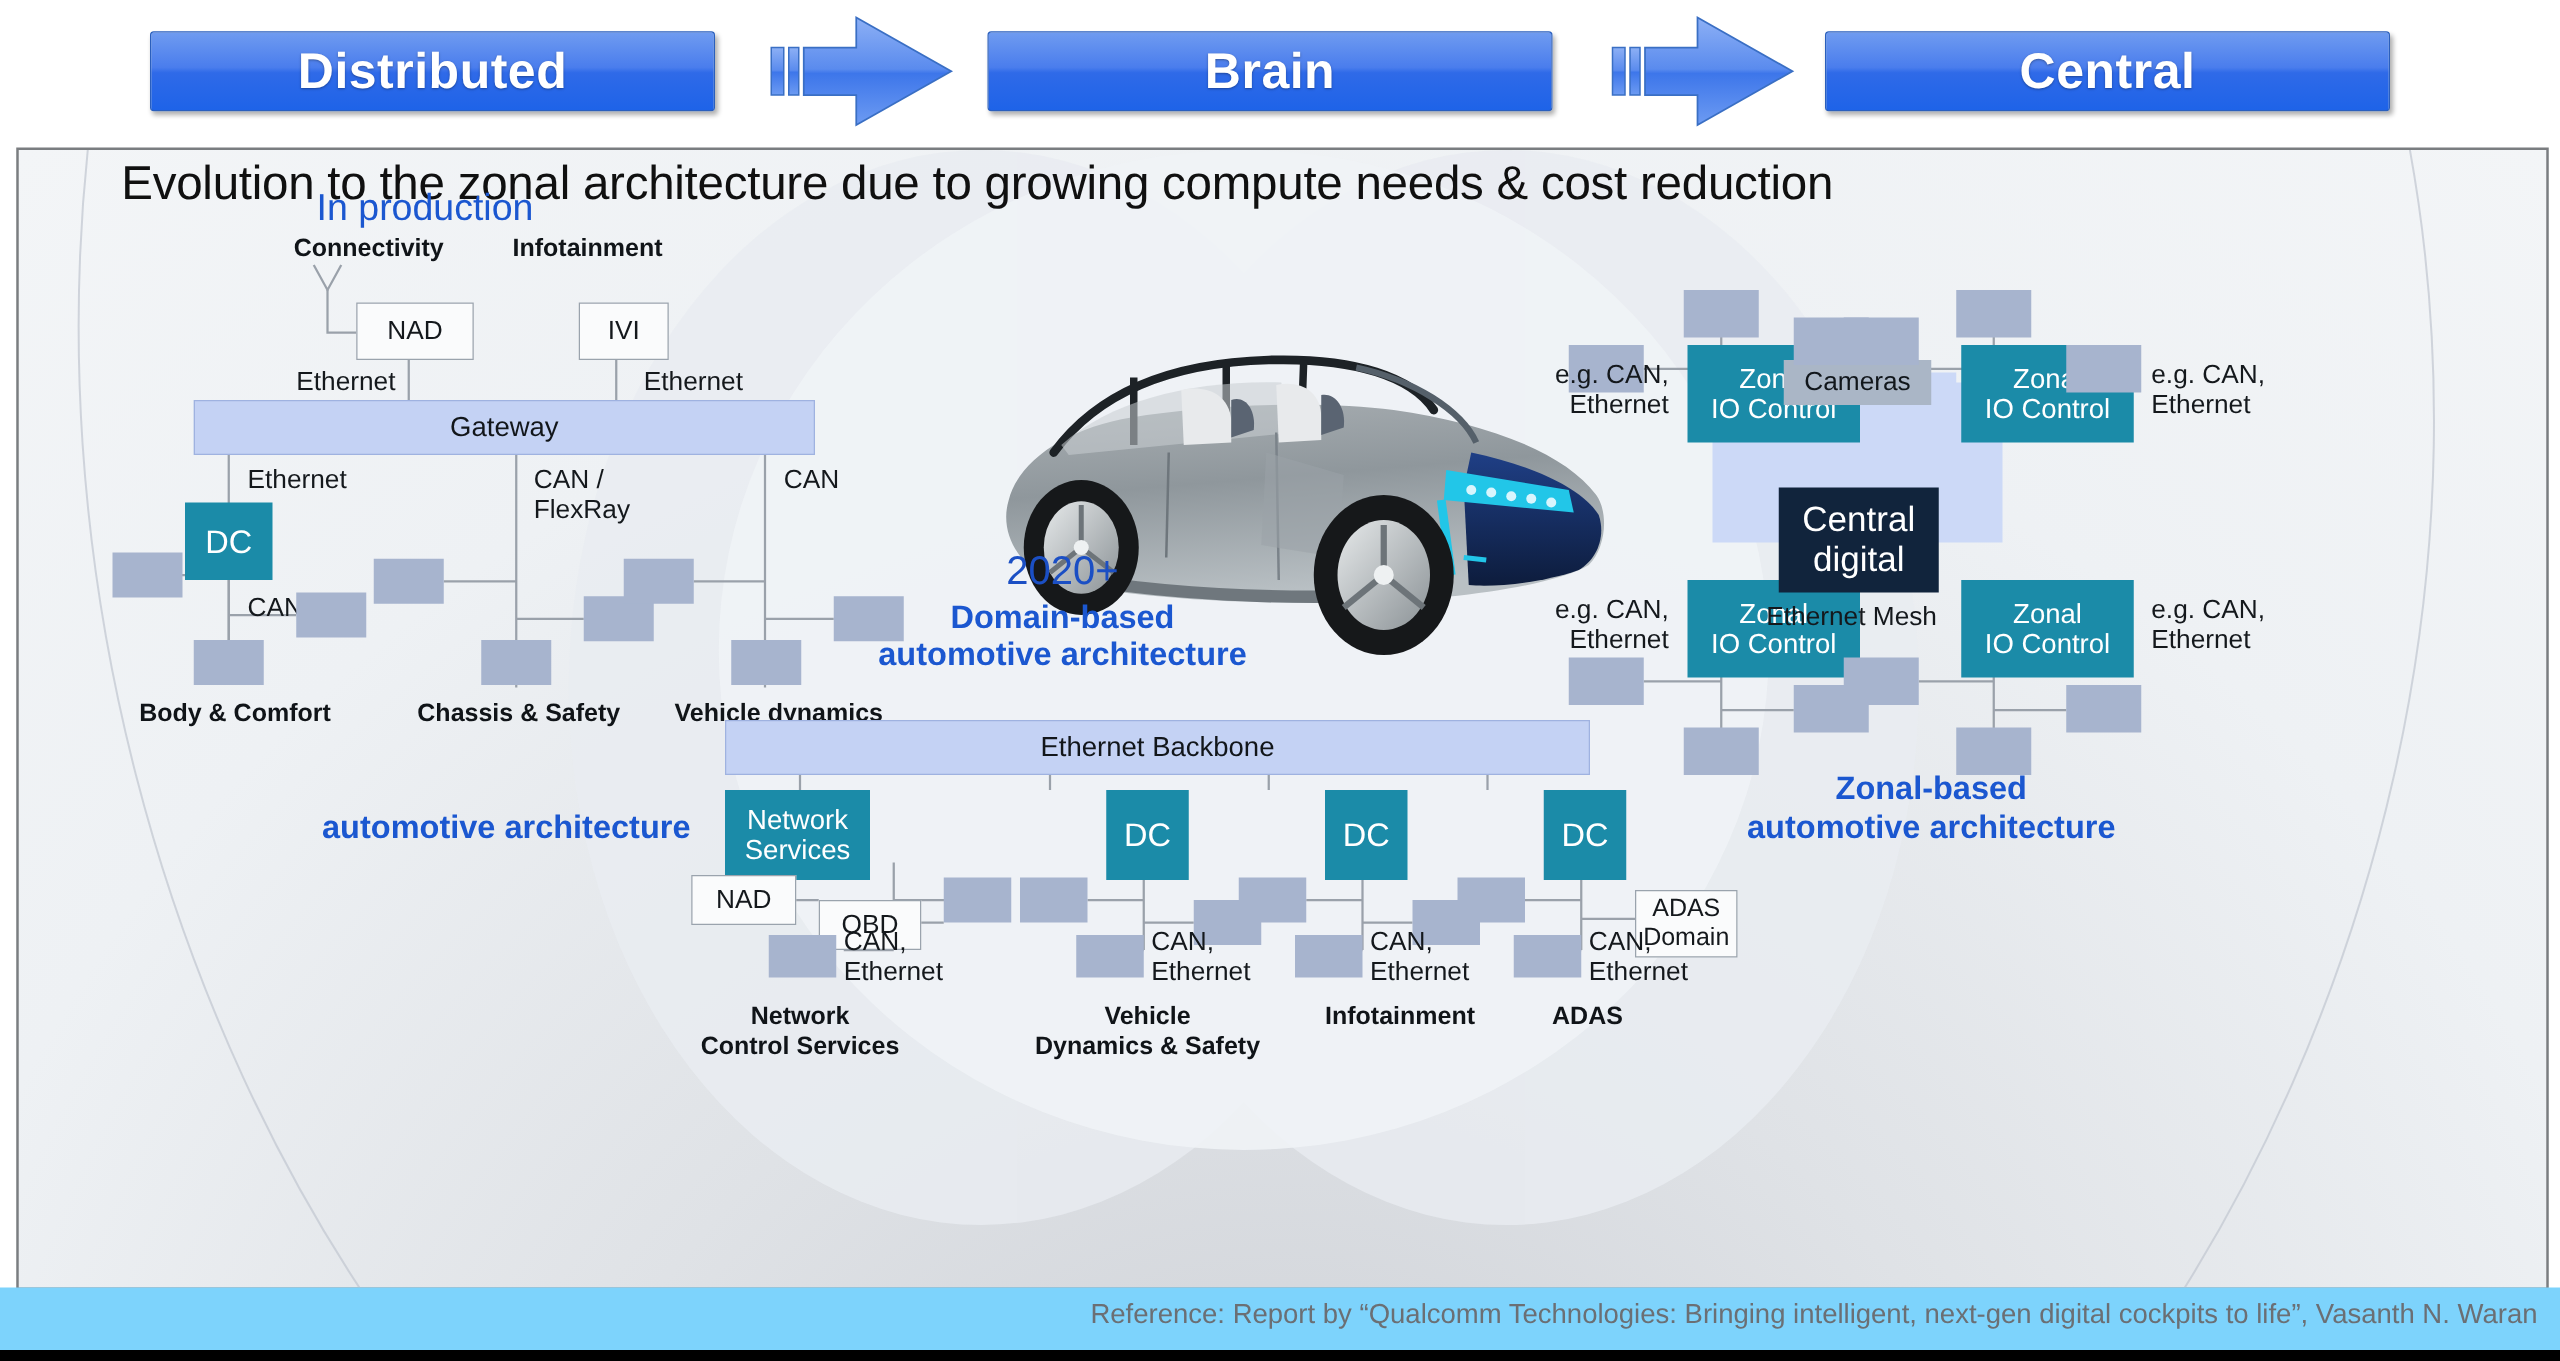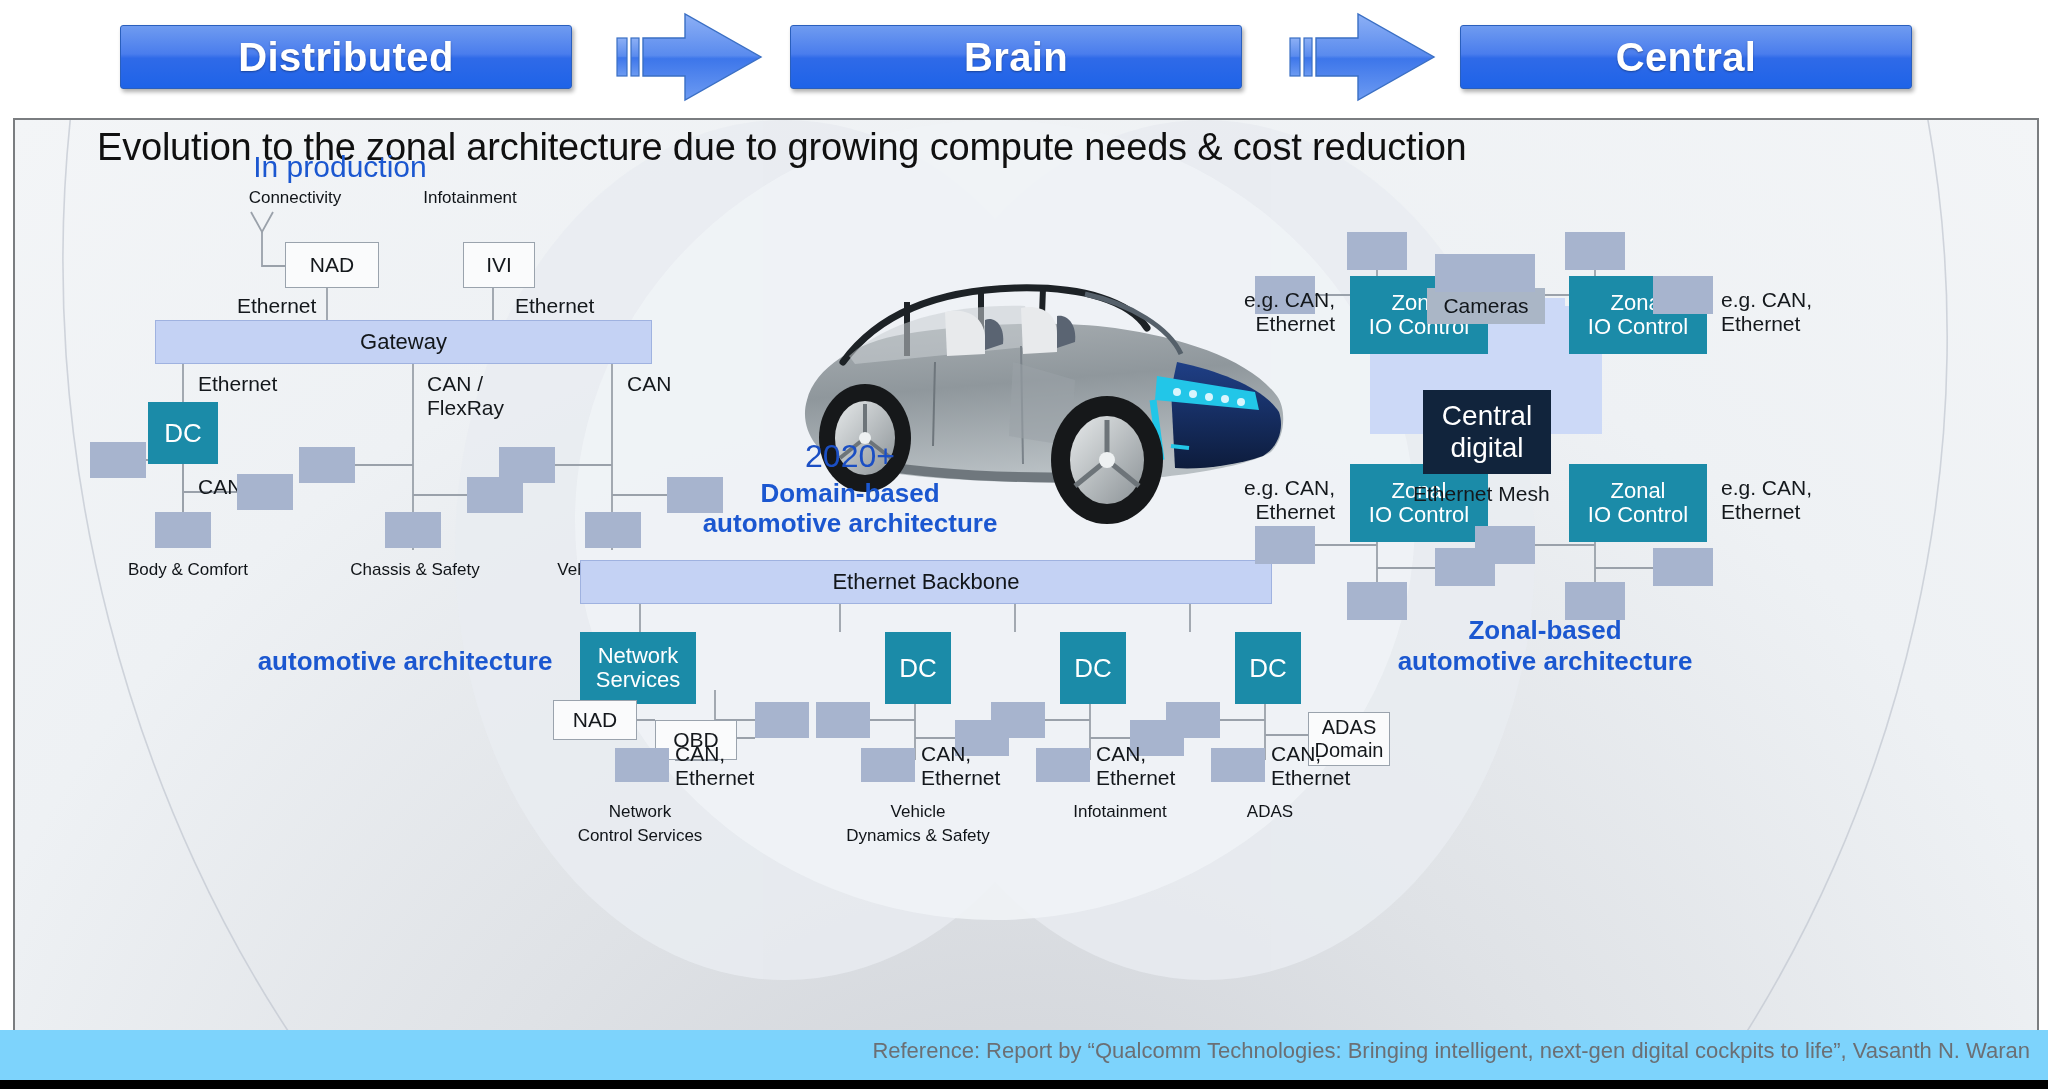--- a/index.html
+++ b/index.html
@@ -37,21 +37,21 @@
 
   
   .ecu{position:absolute;background:#a7b4ce;}
   .wbox{position:absolute;background:#fafbfc;border:1px solid #9aa3ad;
         display:flex;align-items:center;justify-content:center;color:#14181c;font-size:21px;}
   .teal{position:absolute;background:#1b8ba8;display:flex;align-items:center;
         justify-content:center;color:#ffffff;font-size:22px;text-align:center;line-height:1.1;}
   .bar{position:absolute;background:#c4d2f4;border:1px solid #9fb2e0;
        display:flex;align-items:center;justify-content:center;color:#12161a;font-size:22px;}
   .lbl{position:absolute;color:#14181c;font-size:21px;line-height:1.16;}
-  .lbl-b{position:absolute;color:#101418;font-size:17px;font-weight:normal;text-align:center;
+  .lbl-b{position:absolute;color:#101418;font-size:20px;font-weight:bold;text-align:center;
          line-height:1.16;}
   .mesh{position:absolute;background:#ccd9f7;}
   .cams{position:absolute;background:#aab6c6;display:flex;align-items:center;
         justify-content:center;color:#11161b;font-size:21px;}
   .central{position:absolute;background:#11243c;display:flex;align-items:center;
            justify-content:center;color:#ffffff;font-size:28px;text-align:center;line-height:1.15;}
 
   #car{position:absolute;left:770px;top:130px;width:510px;height:330px;}
 
   
@@ -305,21 +305,21 @@
           <path d="M322 210 L354 236"></path>
       </g>
       <circle cx="322" cy="210" r="8" fill="#eef1f2"></circle>
     </g>
   </svg>
 
   <div class="phase-year" style="left:700px;top:318px;width:270px">2020+</div>
   <div class="phase-cap" style="left:690px;top:358px;width:290px">Domain-based</div>
   <div class="phase-cap" style="left:660px;top:388px;width:350px">automotive architecture</div>
 
-  <div class="bar" style="left:565px;top:440px;width:690px;height:42px">Ethernet Backbone</div>
+  <div class="bar" style="left:565px;top:456px;width:690px;height:42px">Ethernet Backbone</div>
 
   <div class="teal" style="left:565px;top:512px;width:116px;height:72px;flex-direction:column">
     <span>Network</span>
     <span>Services</span>
   </div>
   <div class="teal" style="left:870px;top:512px;width:66px;height:72px;font-size:26px">DC</div>
   <div class="teal" style="left:1045px;top:512px;width:66px;height:72px;font-size:26px">DC</div>
   <div class="teal" style="left:1220px;top:512px;width:66px;height:72px;font-size:26px">DC</div>
 
   <div class="wbox" style="left:538px;top:580px;width:82px;height:38px">NAD</div>

